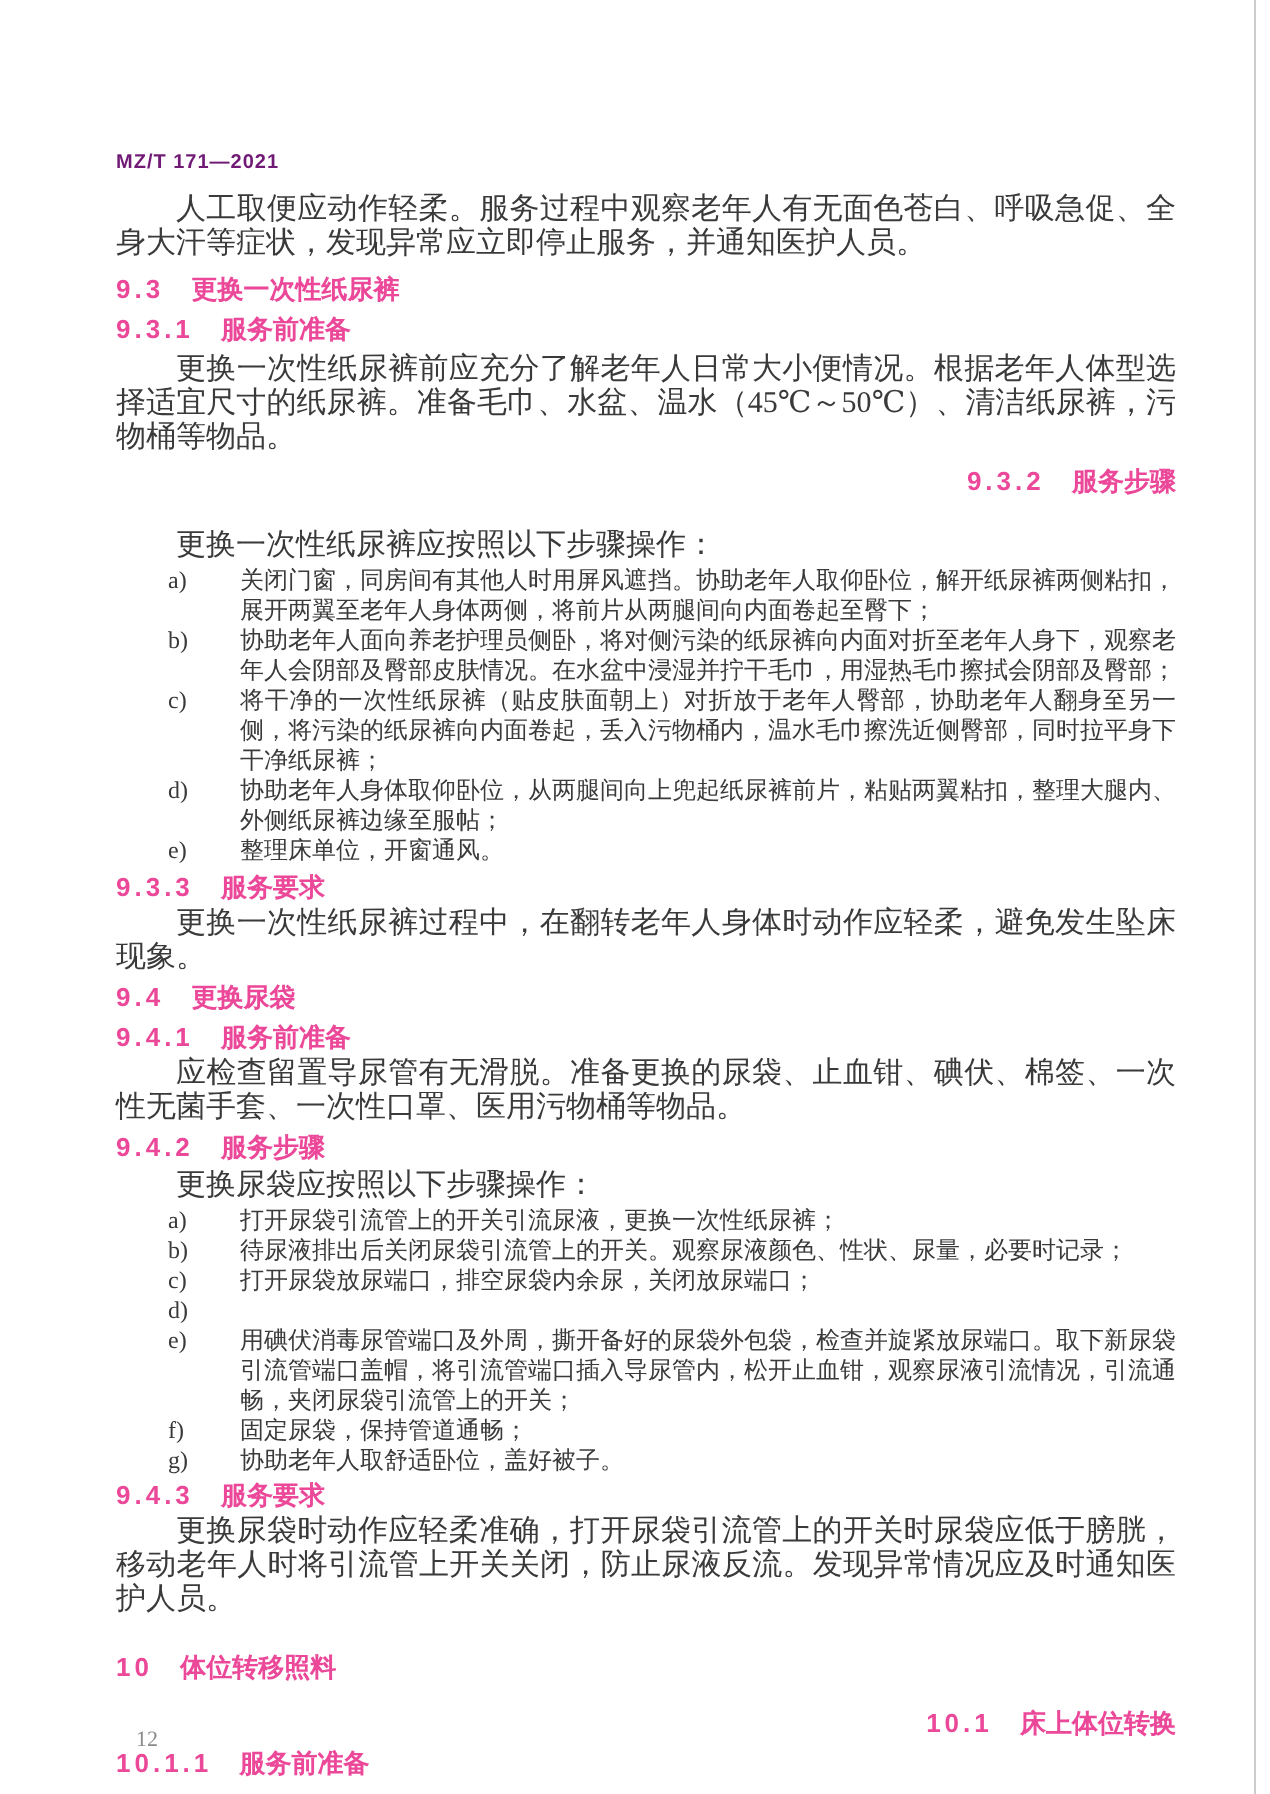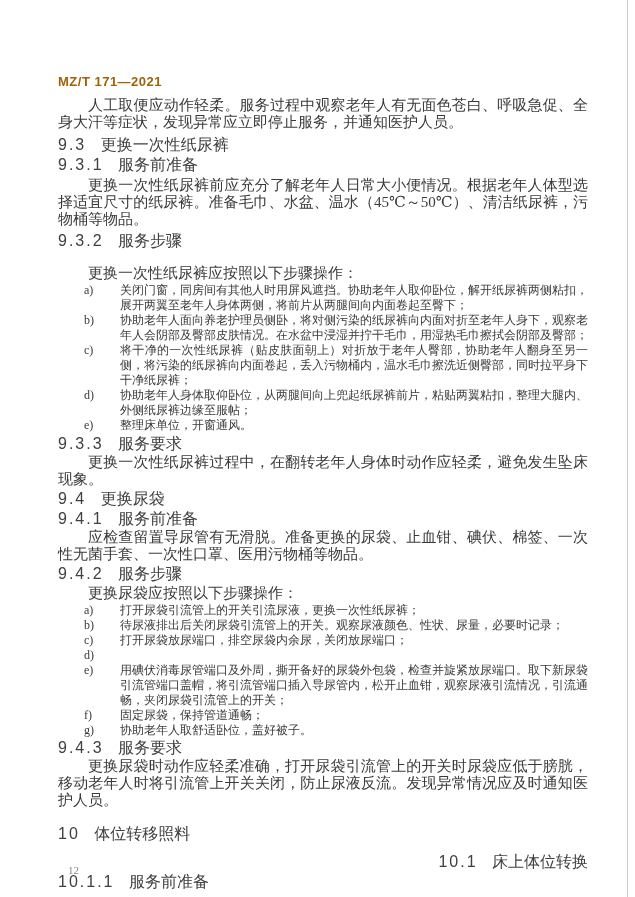--- a/index.html
+++ b/index.html
@@ -26,57 +26,57 @@
   }
   .content {
     position: absolute;
     left: 58px;
     top: 74px;
     width: 530px;
   }
   .running-head {
     font-family: "Liberation Sans", "DejaVu Sans", sans-serif;
     font-weight: 600;
-    font-size: 13px;
+    font-size: 10px;
     line-height: 15px;
     letter-spacing: 0.5px;
-    color: #a16207;
+    color: #701a75;
   }
   .p {
     margin: 8px 0 0 0;
     font-size: 15px;
     line-height: 17px;
     text-align: justify;
     text-indent: 2em;
     color: #3a3a3a;
   }
   .h {
     font-family: "Liberation Sans", "DejaVu Sans", sans-serif;
-    font-weight: 400;
-    font-size: 16px;
+    font-weight: 700;
+    font-size: 13px;
     line-height: 16px;
-    color: #404040;
+    color: #ec4899;
     white-space: nowrap;
   }
   .h .h-num { letter-spacing: 2px; margin-right: 10px; }
   .steps { margin-top: 1px; }
   .step {
     display: flex;
     padding-left: 26px;
     font-size: 12px;
     line-height: 15px;
     color: #3a3a3a;
   }
   .step-label { flex: none; width: 36px; }
   .step-text { flex: 1; text-align: justify; }
   
   .h93   { margin-top: 6px; }
   .h931  { margin-top: 4px; }
   .p931  { margin-top: 4px; }
-  .h932  { margin-top: 5px; }
+  .h932  { margin-top: 5px; text-align: right; }
   .intro932 { margin-top: 16px; }
   .h933  { margin-top: 3px; }
   .p933  { margin-top: 2px; }
   .h94   { margin-top: 3px; }
   .h941  { margin-top: 4px; }
   .p941  { margin-top: 2px; }
   .h942  { margin-top: 3px; }
   .intro942 { margin-top: 3px; }
   .h943  { margin-top: 2px; }
   .p943  { margin-top: 2px; }

